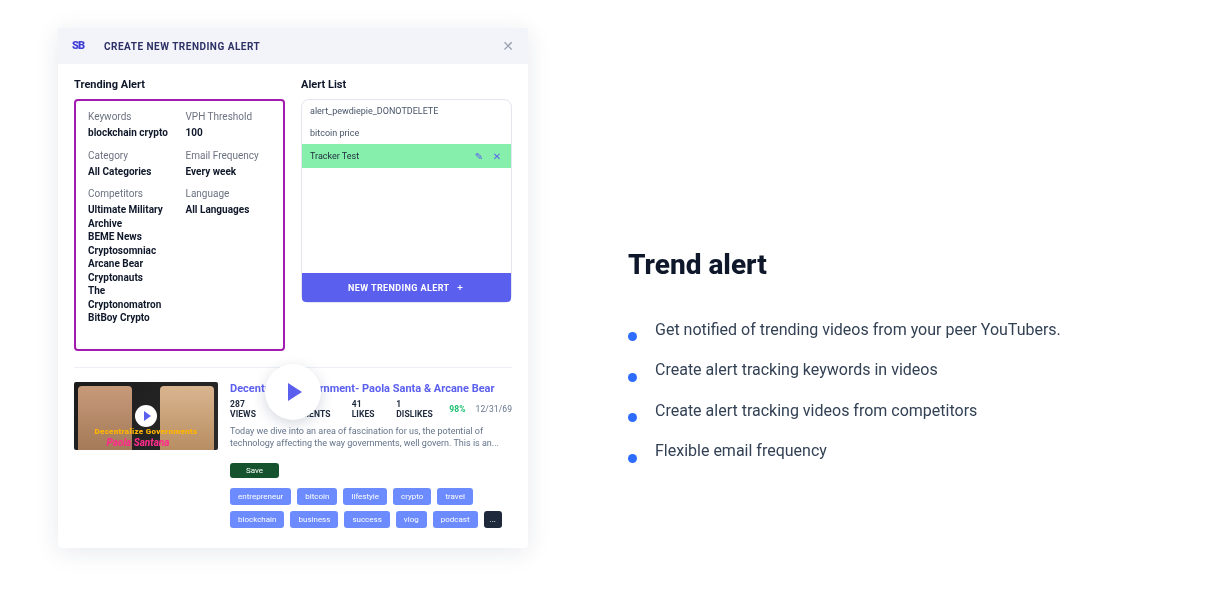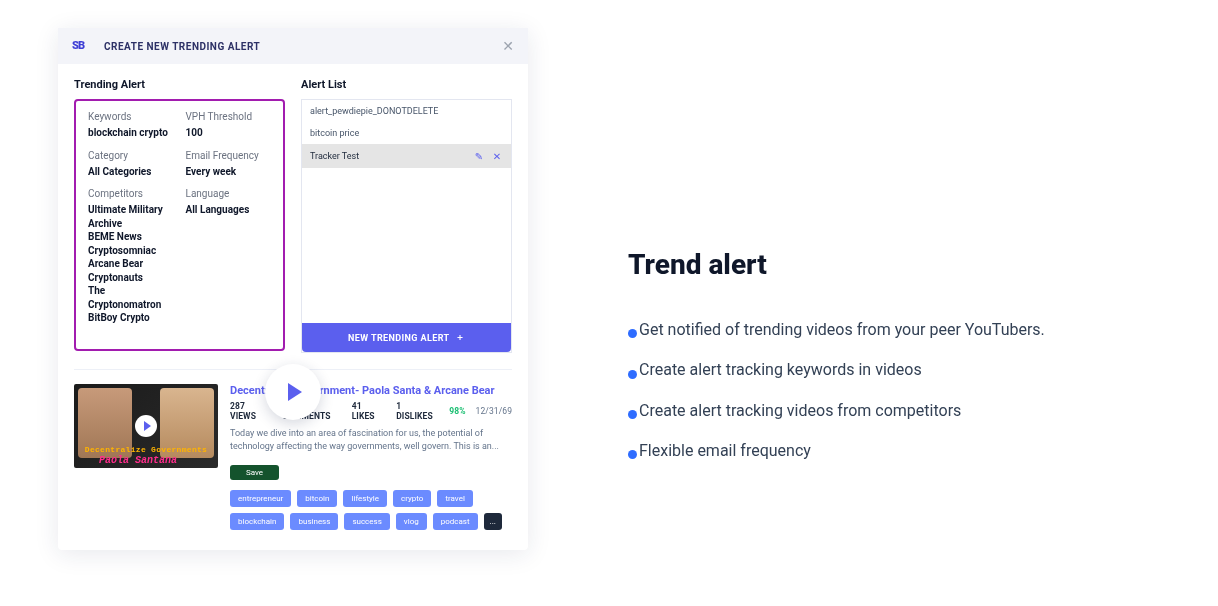--- a/index.html
+++ b/index.html
@@ -55,28 +55,28 @@
     font-size:11px; font-weight:700; color:#0f172a; margin-bottom:8px;
   }
   .form-box {
     border:2px solid #a21caf; border-radius:4px; padding:10px 12px 14px 12px;
   }
   .form-row { display:flex; gap:12px; margin-bottom:10px; }
   .field { flex:1; }
   .field .lbl { font-size:10px; color:#6b7280; margin-bottom:4px; }
   .field .val { font-size:10px; font-weight:700; color:#0f172a; line-height:1.35; }
   .alert-list-box {
-    border:1px solid #e3e6f0; border-radius:0; height:254px; position:relative;
+    border:1px solid #e3e6f0; border-radius:8px; height:204px; position:relative;
     display:flex; flex-direction:column;
   }
   .al-item {
     font-size:9px; padding:6px 8px; color:#475569;
   }
   .al-item.sel {
-    background:#e5e5e5; display:flex; align-items:center; justify-content:space-between;
+    background:#86efac; display:flex; align-items:center; justify-content:space-between;
     color:#1e293b;
   }
   .al-actions { display:flex; gap:6px; }
   .al-actions span { width:12px; height:12px; display:inline-flex; align-items:center; justify-content:center; color:#5b5fee; font-size:10px; cursor:pointer;}
   .new-alert-btn {
     margin-top:auto; background:#5b5fee; color:#fff; font-size:9px; font-weight:700;
     letter-spacing:.4px; text-align:center; padding:8px 8px; display:flex; align-items:center; justify-content:center; gap:6px;
     border-bottom-left-radius:4px; border-bottom-right-radius:4px; cursor:pointer;
   }
   .play-badge {
@@ -84,23 +84,22 @@
     top:300px; width:56px; height:56px; border-radius:50%;
     background:#fff; box-shadow:0 4px 14px rgba(30,41,80,.18);
     display:flex; align-items:center; justify-content:center; z-index:5;
   }
   .play-tri {
     width:0;height:0;border-left:14px solid #5b5fee;border-top:9px solid transparent;border-bottom:9px solid transparent; margin-left:4px;
   }
   .divider { height:1px; background:#edf0f7; margin:0 16px; }
   .video-row { padding:14px 16px 20px 16px; display:flex; gap:12px; }
   .thumb {
-    width:144px; height:84px; position:relative; border-radius:2px; overflow:hidden; flex-shrink:0;
+    width:144px; height:68px; position:relative; border-radius:2px; overflow:hidden; flex-shrink:0;
     background: linear-gradient(135deg,#1b1b1b 0%, #2a2a2a 100%);
-    font-family: Liberation Mono, monospace;
   }
   .thumb .face { position:absolute; width:54px; height:70px; border-radius:4px;}
   .thumb .face.a{ left:4px; top:4px; background:linear-gradient(180deg,#c79a7a,#a07755);}
   .thumb .face.b{ right:4px; top:4px; background:linear-gradient(180deg,#d9b58f,#b58a5e);}
   .thumb .band { position:absolute; bottom:14px; left:0; right:0; text-align:center; font-size:8px; font-weight:900; color:#ffb400; letter-spacing:.3px;}
   .thumb .name { position:absolute; bottom:2px; left:0; right:16px; text-align:center; font-size:10px; font-weight:800; color:#ff2c8b; font-style:italic;}
   .thumb .mini-play { position:absolute; left:50%; top:50%; transform:translate(-50%,-50%); width:22px;height:22px;border-radius:50%;background:#fff;display:flex;align-items:center;justify-content:center;}
   .thumb .mini-play:before{content:"";width:0;height:0;border-left:7px solid #5b5fee;border-top:5px solid transparent;border-bottom:5px solid transparent;margin-left:2px;}
   .vmeta { flex:1; }
   .vtitle { font-size:11px; font-weight:700; color:#5b5fee; margin-bottom:4px;}
@@ -110,21 +109,21 @@
   .vdesc { font-size:9px; color:#64748b; line-height:1.4; margin-bottom:8px;}
   .save-btn { background:#14532d; color:#fff; font-size:8px; padding:3px 16px; border-radius:3px; display:inline-block; cursor:pointer; margin-bottom:10px;}
   .tags { display:flex; flex-wrap:wrap; gap:6px; }
   .tag { background:#6b8bff; color:#fff; font-size:8px; padding:4px 8px; border-radius:3px; }
   .tag.more{ background:#1e293b; padding:4px 6px;}
   
   .right-col {
     position:absolute; left:628px; top:248px; width:520px;
   }
   .rc-title { font-size:28px; font-weight:800; color:#0f172a; margin-bottom:38px;}
-  .feat { display:flex; gap:2px; margin-bottom:18px; align-items:center;}
+  .feat { display:flex; gap:18px; margin-bottom:18px; align-items:flex-end;}
   .dot { width:9px;height:9px;border-radius:50%;background:#2e6cff; margin-top:7px; flex-shrink:0;}
   .ftext { font-size:16px; color:#334155; line-height:1.4;}
 </style>
 </head>
 <body>
 
 <div class="left-panel">
   <div class="dlg-header">
     <span class="logo">SB</span>
     <span class="dlg-title">CREATE NEW TRENDING ALERT</span>

